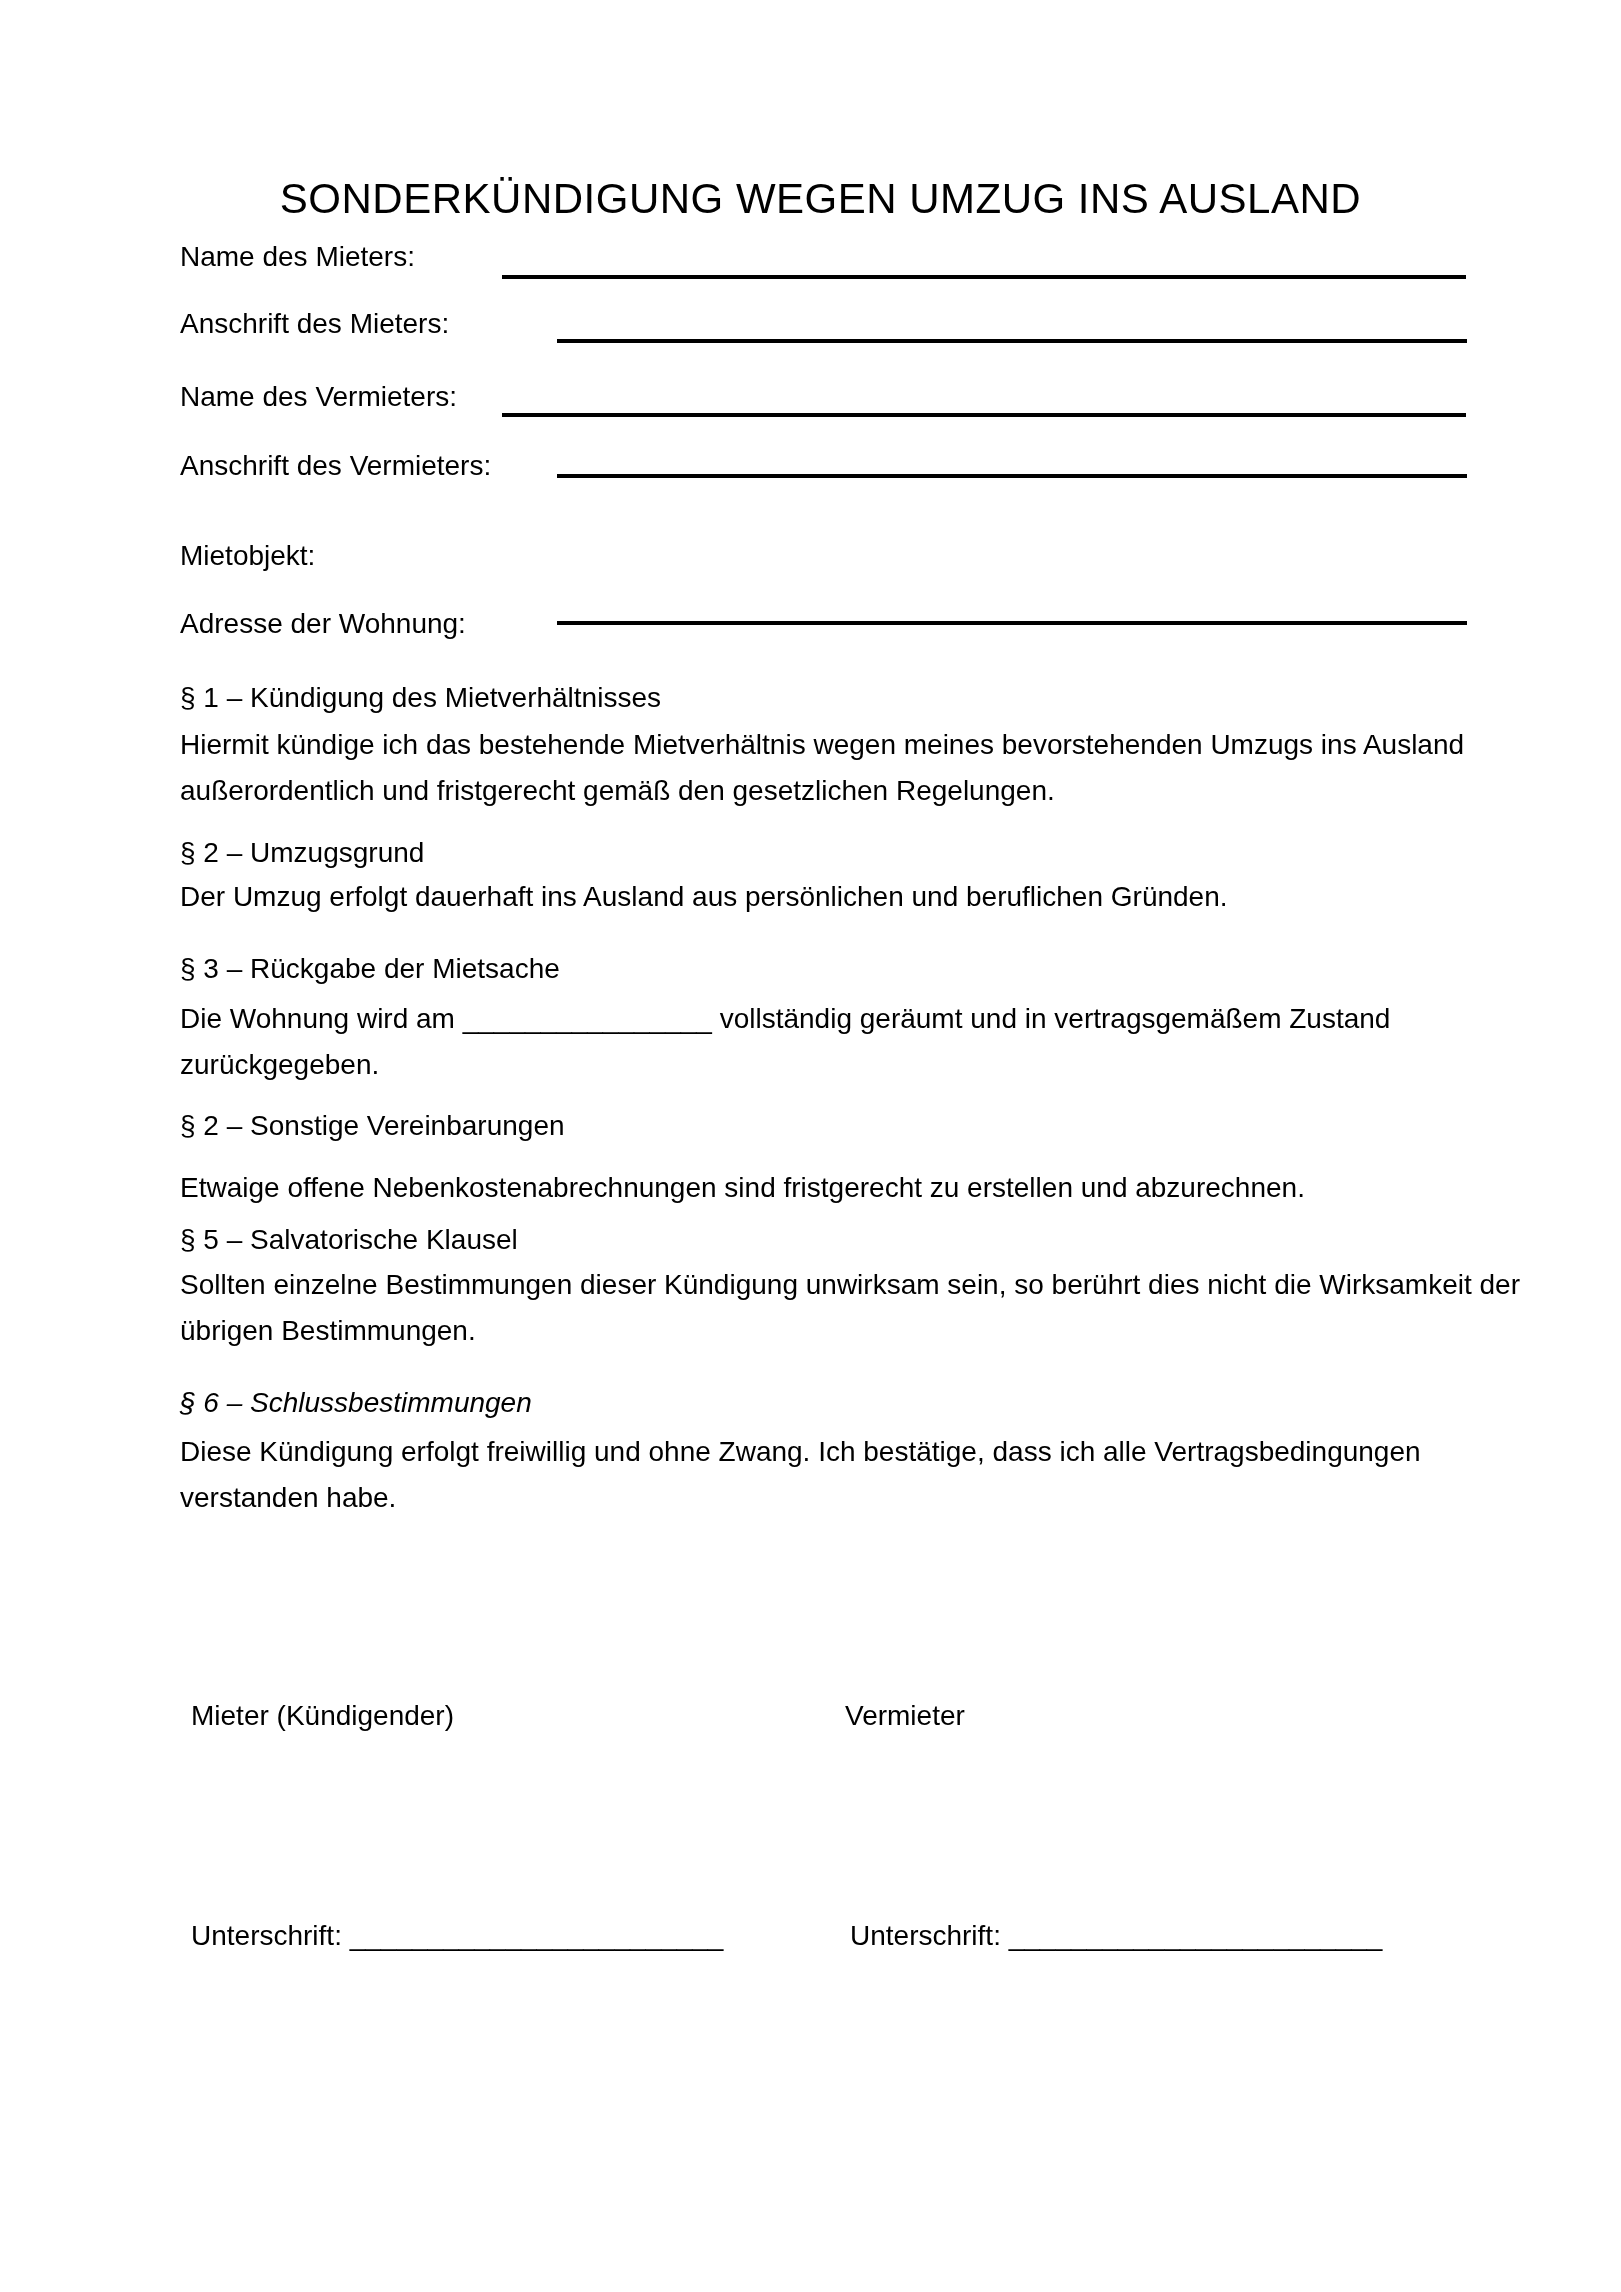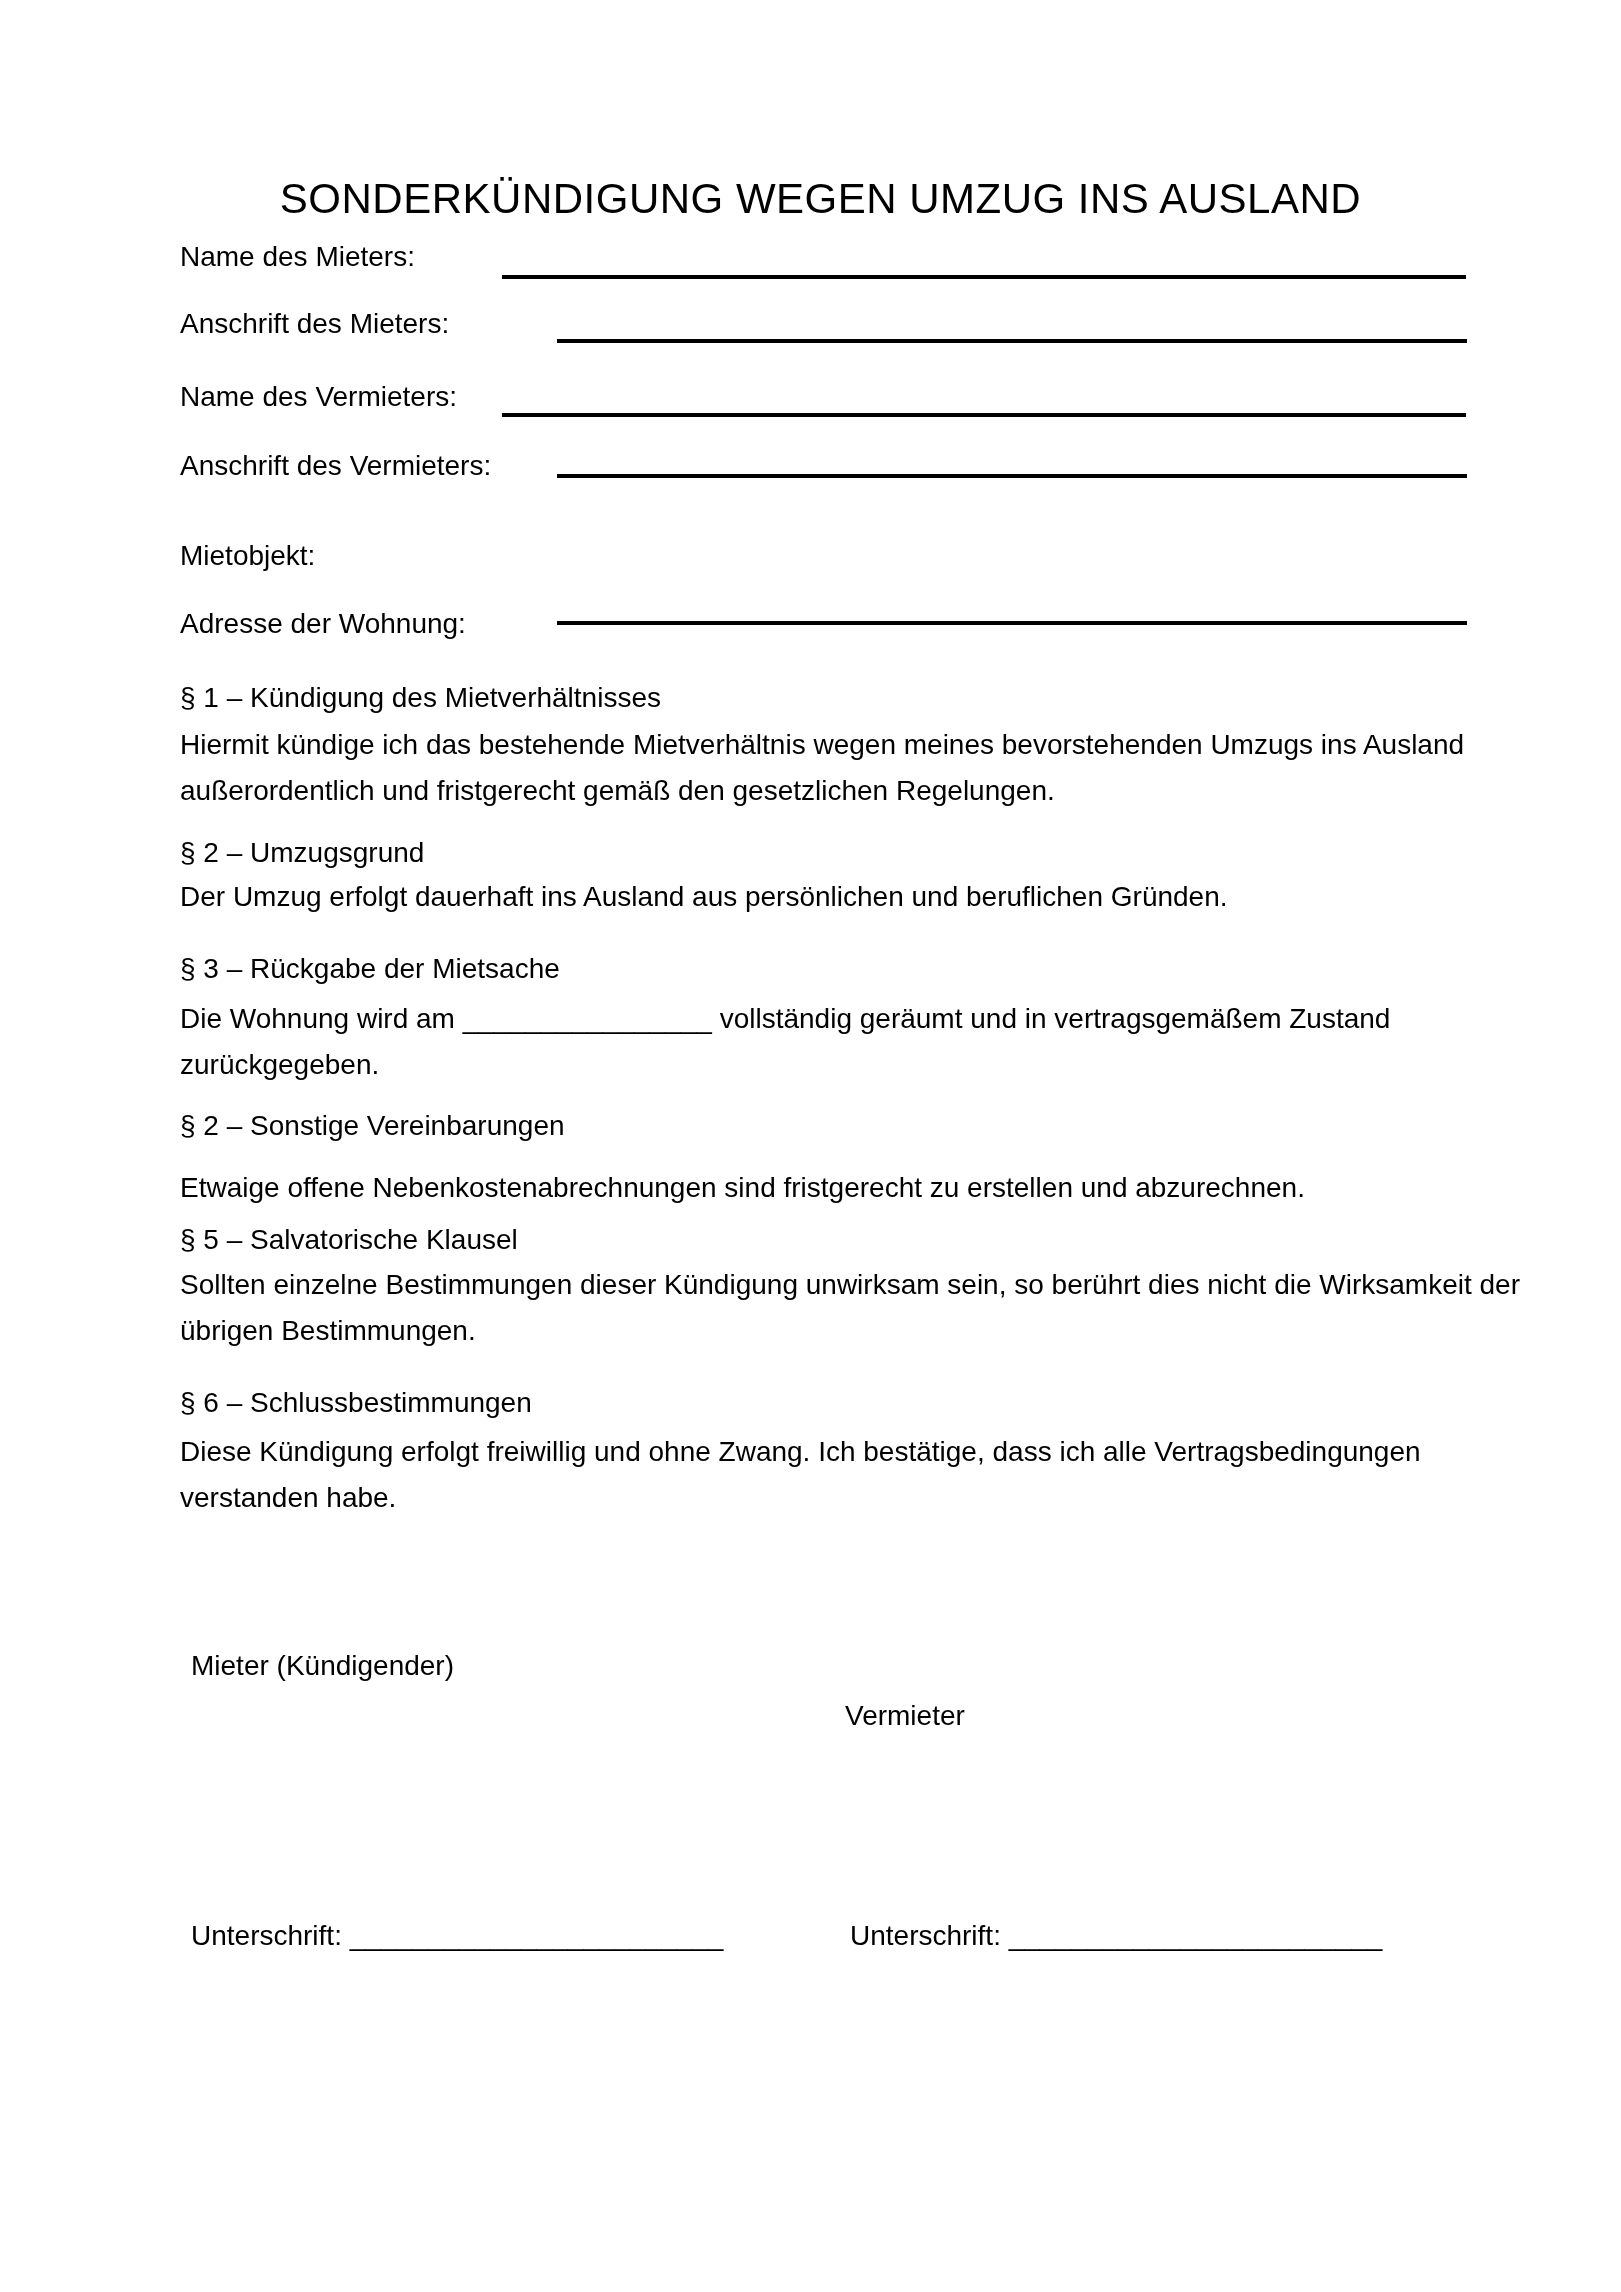--- a/index.html
+++ b/index.html
@@ -70,28 +70,28 @@
     width: 1353px;
     font-size: 28px;
     line-height: 46px;
   }
 
   .pos-h1 { top: 675px; }  .pos-b1 { top: 722px; }
   .pos-h2 { top: 830px; }  .pos-b2 { top: 874px; }
   .pos-h3 { top: 946px; }  .pos-b3 { top: 996px; }
   .pos-h4 { top: 1103px; } .pos-b4 { top: 1149px; margin-top: 16px; }
   .pos-h5 { top: 1217px; } .pos-b5 { top: 1262px; }
-  .pos-h6 { top: 1380px; } .pos-b6 { top: 1429px; }
+  .pos-h6 { top: 1380px; font-style: italic; } .pos-b6 { top: 1429px; }
 
   .sig-role {
     font-size: 28px;
     line-height: 35px;
     white-space: nowrap;
   }
-  .pos-sig-role-left  { left: 171px; top: 1648px; }
+  .pos-sig-role-left  { left: 171px; top: 1698px; }
   .pos-sig-role-right { left: 825px; top: 1698px; }
 
   .sig-line {
     font-size: 28px;
     line-height: 35px;
     white-space: nowrap;
   }
   .pos-sig-line-left  { left: 171px; top: 1918px; }
   .pos-sig-line-right { left: 830px; top: 1918px; }
 </style>

